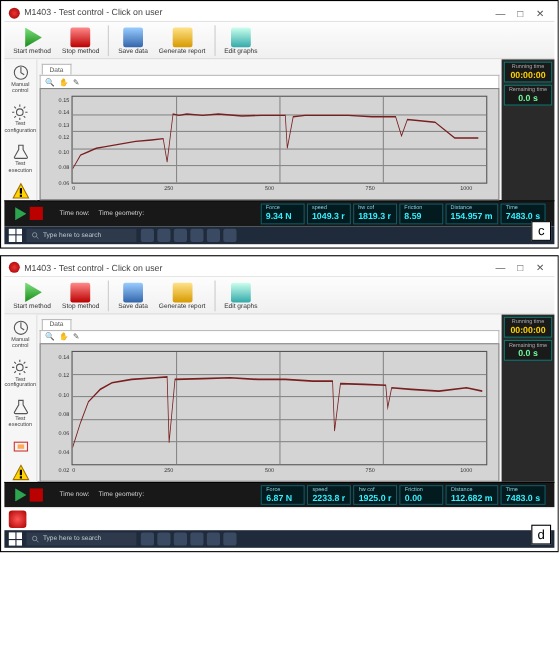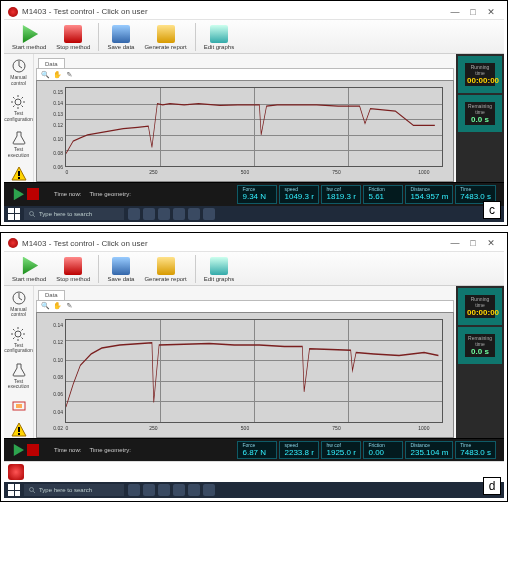--- a/index.html
+++ b/index.html
@@ -179,21 +179,21 @@
   .rtpanel {
     width: 48px;
     background: #2a2a2a;
     color: #eee;
     display: flex;
     flex-direction: column;
     padding: 2px;
     gap: 2px;
   }
   .rt-box {
-    border: 7px solid #0f766e;
+    border: 1px solid #0f766e;
     background: #1a1a1a;
     font-size: 6px;
     padding: 1px 2px;
     text-align: center;
   }
   .rt-label { font-size: 5px; color: #aaa; }
   .rt-val { font-size: 8px; font-weight: bold; }
   .rt-time { color: #ffd400; }
   .rt-green { color: #6efc9c; }
   .statusbar {
@@ -217,21 +217,21 @@
   .sb-label { font-size: 6px; color: #ccc; margin-left: 6px; white-space: nowrap; }
   .sb-disp {
     display: flex;
     flex-direction: column;
     border: 1px solid #0f5a66;
     background: #031a1e;
     padding: 1px 4px;
     min-width: 40px;
   }
   .sb-disp .lbl { font-size: 5px; color: #88cfe0; line-height: 1; }
-  .sb-disp .val { font-size: 8px; color: #34f0ff; font-weight: normal; line-height: 1.2; }
+  .sb-disp .val { font-size: 8px; color: #34f0ff; font-weight: bold; line-height: 1.2; }
   .taskbar {
     background: #1f2a3a;
     height: 16px;
     display: flex;
     align-items: center;
     padding: 0 4px;
     gap: 4px;
   }
   .tb-start {
     width: 12px; height: 12px;
@@ -412,21 +412,21 @@
     <div class="sb-disp">
         <span class="lbl">speed</span>
         <span class="val">1049.3 r</span>
       </div>
     <div class="sb-disp">
         <span class="lbl">hw cof</span>
         <span class="val">1819.3 r</span>
       </div>
     <div class="sb-disp">
         <span class="lbl">Friction</span>
-        <span class="val">5.61</span>
+        <span class="val">8.59</span>
       </div>
     <div class="sb-disp">
         <span class="lbl">Distance</span>
         <span class="val">154.957 m</span>
       </div>
     <div class="sb-disp">
         <span class="lbl">Time</span>
         <span class="val">7483.0 s</span>
       </div>
   </div>
@@ -606,21 +606,21 @@
     <div class="sb-disp">
         <span class="lbl">hw cof</span>
         <span class="val">1925.0 r</span>
       </div>
     <div class="sb-disp">
         <span class="lbl">Friction</span>
         <span class="val">0.00</span>
       </div>
     <div class="sb-disp">
         <span class="lbl">Distance</span>
-        <span class="val">235.104 m</span>
+        <span class="val">112.682 m</span>
       </div>
     <div class="sb-disp">
         <span class="lbl">Time</span>
         <span class="val">7483.0 s</span>
       </div>
   </div>
 
   <div class="bottom-left">
     <div class="bl-ic"></div>
   </div>

